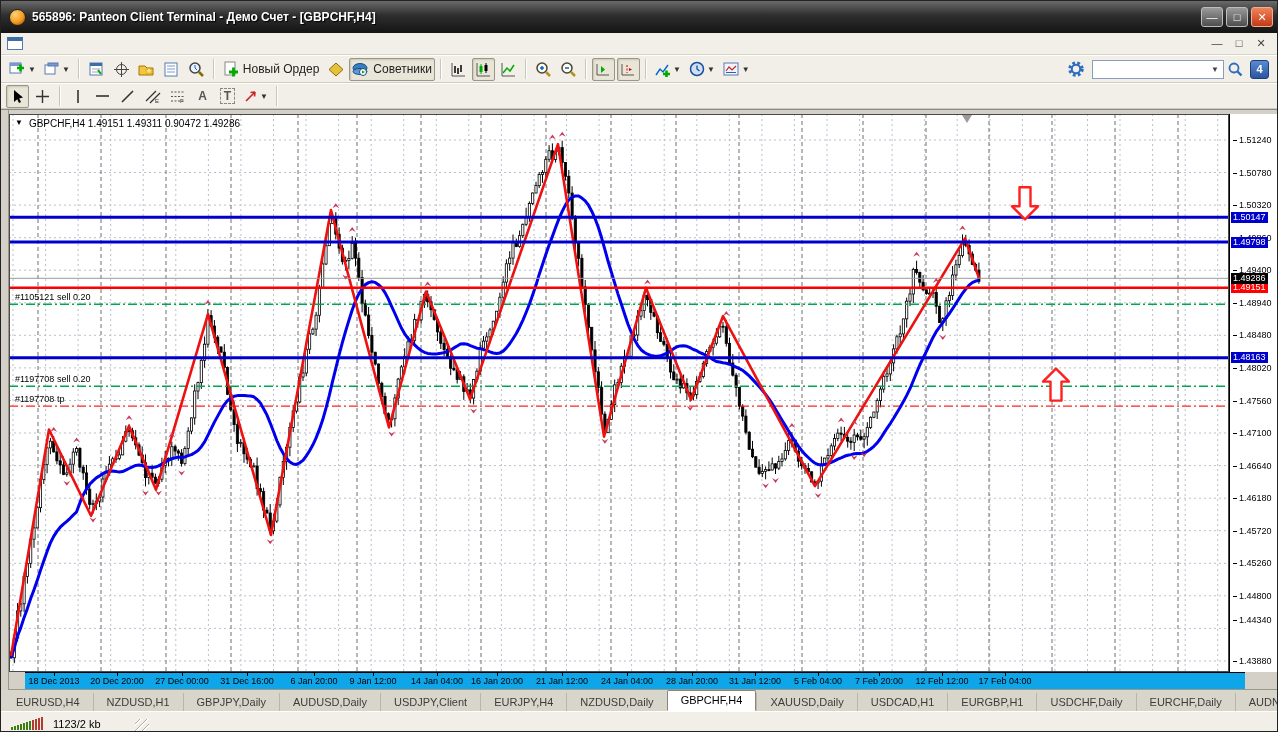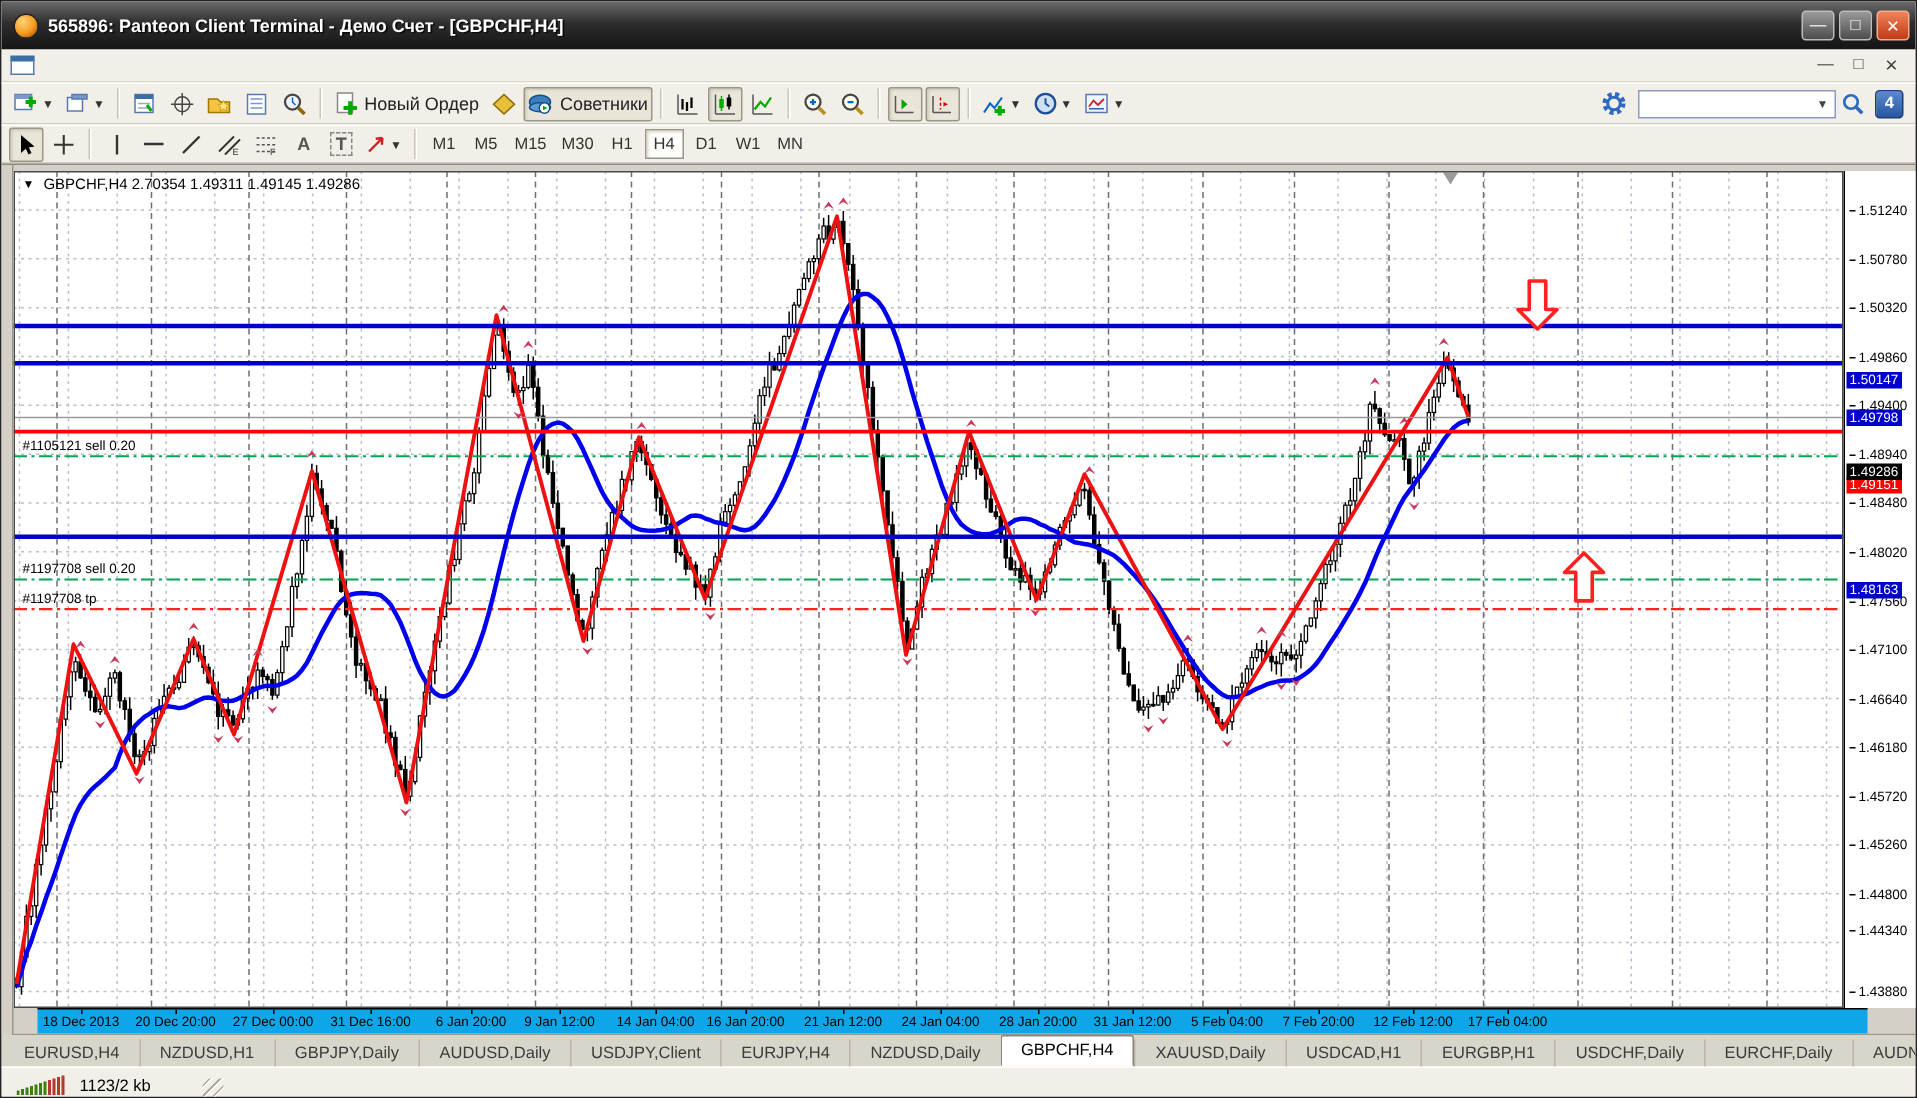--- a/index.html
+++ b/index.html
@@ -50,21 +50,21 @@
   .chartwin{position:relative;height:580px;background:#d4d0c8;border-top:1px solid #8a8a8a;}
   .left-strip{position:absolute;left:0;top:0;width:8px;height:580px;background:#d4d0c8;
               border-right:1px solid #9a968a;}
   #plot{position:absolute;left:8px;top:4px;}
   .yaxis{position:absolute;left:1228px;top:4px;width:50px;height:558px;background:#fff;
          border-left:1px solid #000;font-size:9px;color:#000;}
   .ytick{position:absolute;left:3px;white-space:nowrap;}
   .ytick i{display:inline-block;width:4px;height:1px;background:#000;vertical-align:middle;
            margin-right:2px;font-style:normal;}
   .badge{position:absolute;left:1px;color:#fff;padding:0 2px;line-height:11px;font-size:9px;
-         white-space:nowrap;margin-top:36px;}
+         white-space:nowrap;}
   .xaxis{position:absolute;left:24px;top:562px;width:1220px;height:17px;background:#0ea5e9;
          border-top:1px solid #000;font-size:9px;color:#000;}
   .xlab{position:absolute;top:3px;transform:translateX(-50%);white-space:nowrap;}
   .xt{position:absolute;top:0;width:1px;height:3px;background:#000;}
   .sym-label{position:absolute;left:14px;top:8px;font-size:10px;color:#000;display:flex;gap:6px;}
   .sym-label .tri{font-size:8px;}
   
   .tabbar{height:22px;background:#d8d5cb;border-top:1px solid #9a968a;display:flex;align-items:flex-end;
           font-size:11px;color:#3c3c3c;padding:0 2px;}
   .tab{padding:3px 13px 3px;border-left:1px solid #b9b5a9;margin-bottom:0;white-space:nowrap;}
@@ -310,31 +310,20 @@
     <span class="tbtn">
       <span style="border:1px dashed #888;padding:0 3px;color:#555;font-weight:bold;">T</span>
     </span>
     <span class="tbtn">
       <svg class="ic" width="14" height="14">
           <path d="M2 12 L11 3 M11 3 l-4.5 .5 M11 3 l-.5 4.5" stroke="#c22" stroke-width="1.6" fill="none"></path>
         </svg>
       <span class="drop">▼</span>
     </span>
     <span class="tsep"></span>
-    <span id="tf-buttons" style="display:flex">
-        <span class="tf-btn">M1</span>
-        <span class="tf-btn">M5</span>
-        <span class="tf-btn">M15</span>
-        <span class="tf-btn">M30</span>
-        <span class="tf-btn">H1</span>
-        <span class="tf-btn pressed">H4</span>
-        <span class="tf-btn">D1</span>
-        <span class="tf-btn">W1</span>
-        <span class="tf-btn">MN</span>
-      </span>
   </div>
 
   <div class="chartwin">
     <div class="left-strip"></div>
     <svg id="plot" width="1220" height="558">
         <rect x="0" y="0" width="1220" height="558" fill="#ffffff"></rect>
         <line x1="0" y1="26" x2="1220" y2="26" stroke="#b9c0cc" stroke-dasharray="2,3"></line>
         <line x1="0" y1="58.5" x2="1220" y2="58.5" stroke="#b9c0cc" stroke-dasharray="2,3"></line>
         <line x1="0" y1="91.1" x2="1220" y2="91.1" stroke="#b9c0cc" stroke-dasharray="2,3"></line>
         <line x1="0" y1="123.7" x2="1220" y2="123.7" stroke="#b9c0cc" stroke-dasharray="2,3"></line>
@@ -1107,21 +1096,21 @@
         <span class="xlab" style="left:793px">5 Feb 04:00</span>
         <span class="xt" style="left:854px"></span>
         <span class="xlab" style="left:854px">7 Feb 20:00</span>
         <span class="xt" style="left:917px"></span>
         <span class="xlab" style="left:917px">12 Feb 12:00</span>
         <span class="xt" style="left:980px"></span>
         <span class="xlab" style="left:980px">17 Feb 04:00</span>
       </div>
     <div class="sym-label">
       <span class="tri">▼</span>
-      <span>GBPCHF,H4  2.70354 1.49311 1.49145 1.49286</span>
+      <span>GBPCHF,H4  1.49151 1.49311 0.90472 1.49286</span>
     </div>
   </div>
 
   <div class="tabbar" id="tabbar">
       <span class="tab">EURUSD,H4</span>
       <span class="tab">NZDUSD,H1</span>
       <span class="tab">GBPJPY,Daily</span>
       <span class="tab">AUDUSD,Daily</span>
       <span class="tab">USDJPY,Client</span>
       <span class="tab">EURJPY,H4</span>

